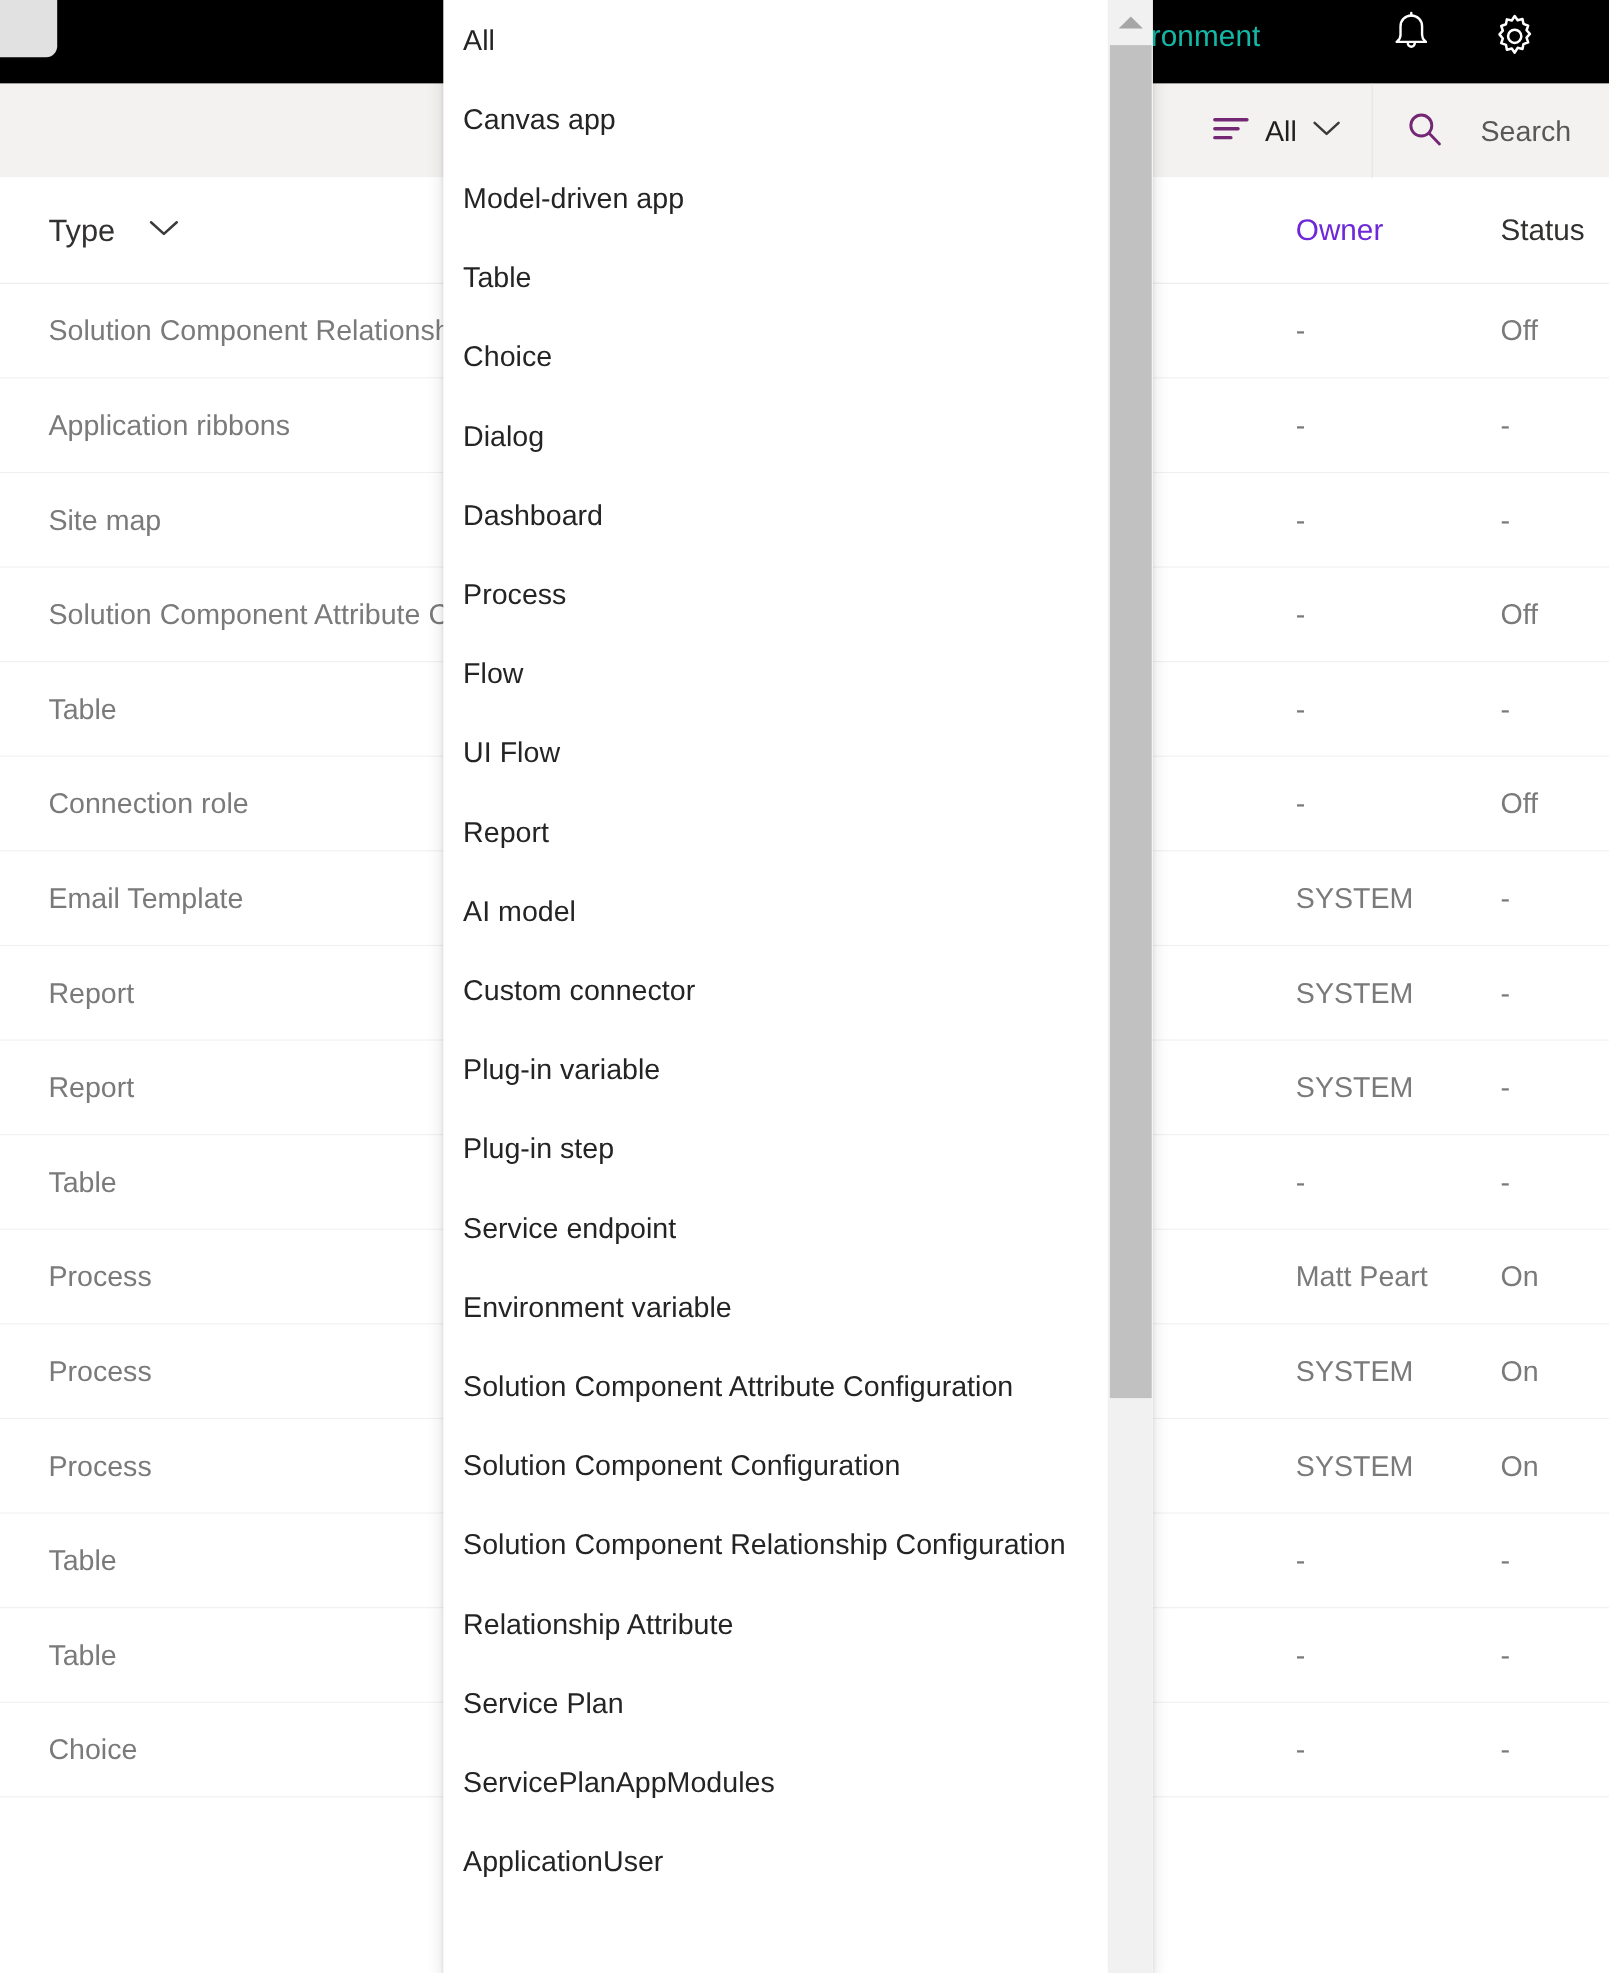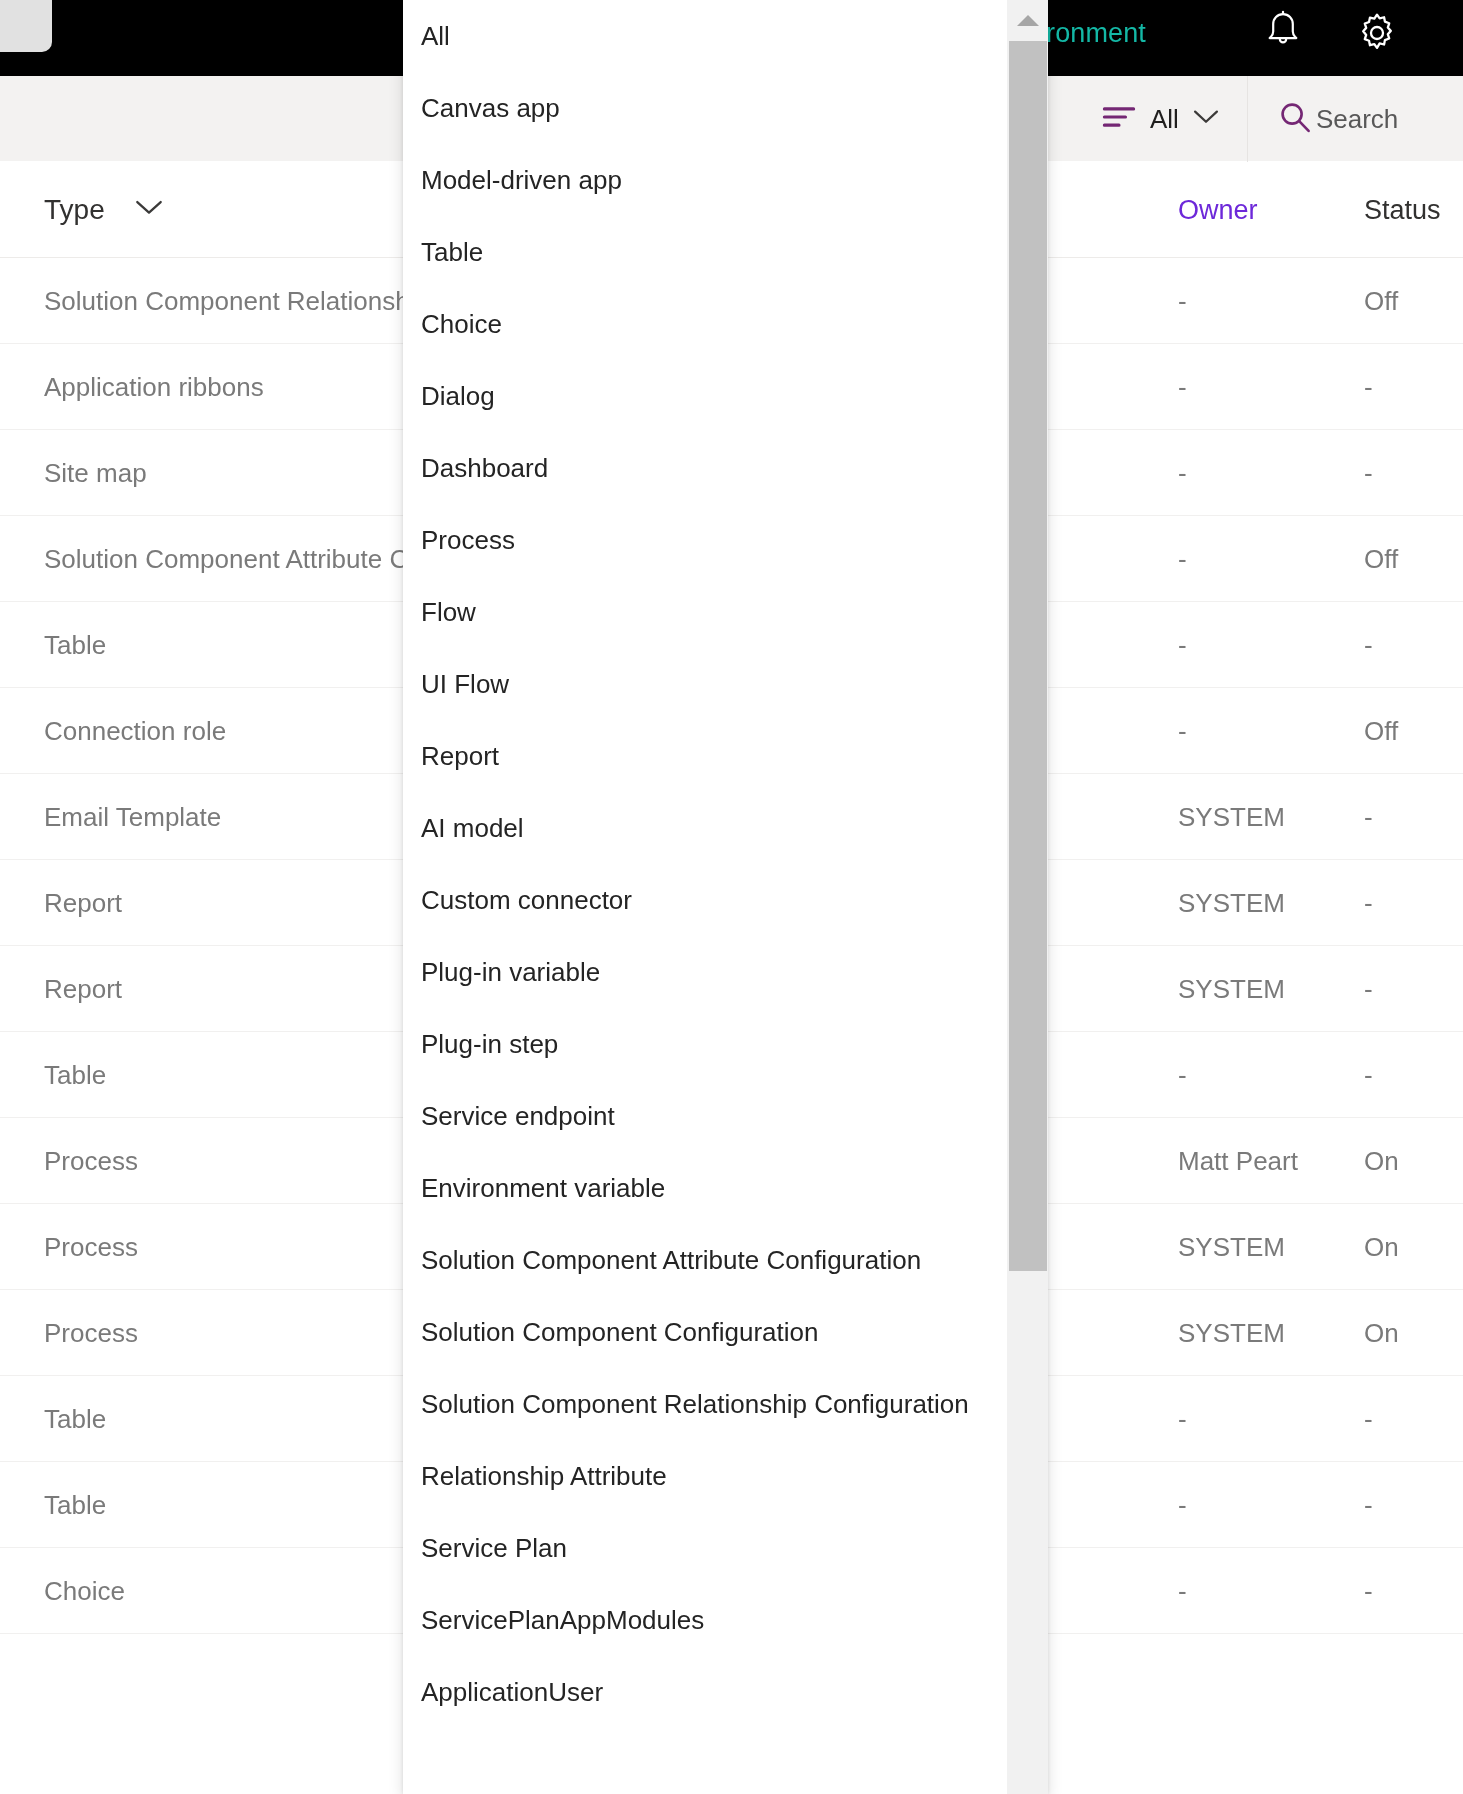--- a/index.html
+++ b/index.html
@@ -76,21 +76,21 @@
     padding: 0 28px 0 30px;
     border-right: 1px solid #e6e4e2;
   }
   .cb-filter .label {
     font-size: 26px;
     color: #201f1e;
   }
   .cb-search {
     display: flex;
     align-items: center;
-    gap: 4px;
+    gap: 34px;
     padding: 0 26px 0 30px;
   }
   .cb-search .placeholder {
     font-size: 26px;
     color: #585858;
   }
 
   
   .grid {
     position: absolute;

